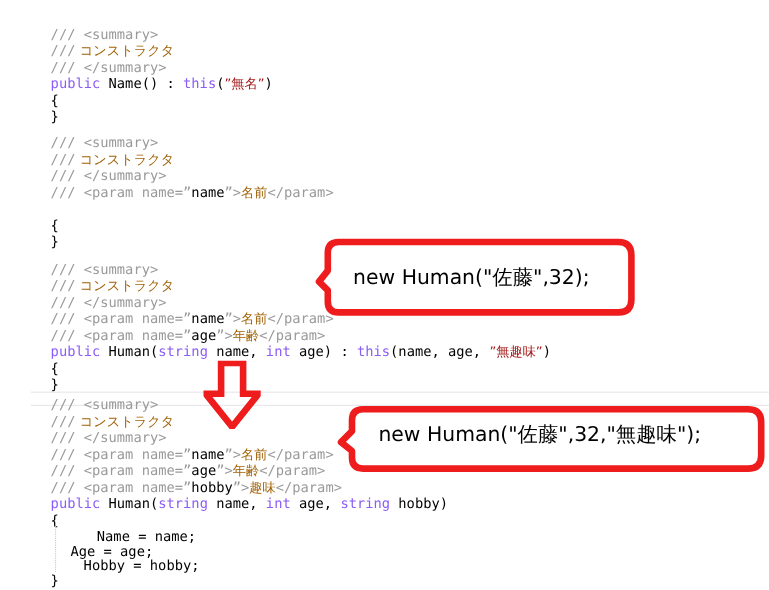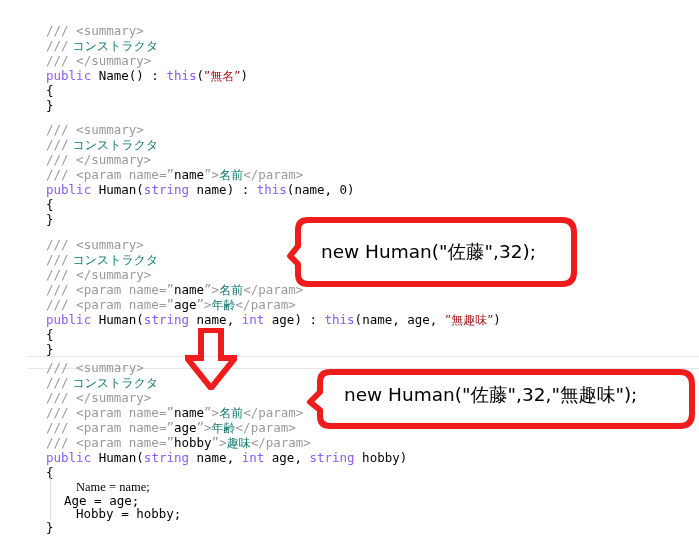--- a/index.html
+++ b/index.html
@@ -29,21 +29,21 @@
     position: absolute;
     left: 18px;
     height: 15px;
     line-height: 15px;
     font-family: "DejaVu Sans Mono", monospace;
     font-size: 12.5px;
     white-space: pre;
     color: #000000;
   }
   .tok-cmt      { color: #9a9a9a; }
-  .tok-jp       { color: #0f766e; font-family: "DejaVu Sans", sans-serif; font-size: 12px; }
+  .tok-jp       { color: #a16207; font-family: "DejaVu Sans", sans-serif; font-size: 12px; }
   .tok-kw       { color: #8b5cf6; }
   .tok-str-jp   { color: #a31515; font-family: "DejaVu Sans", sans-serif; font-size: 12px; text-align: right; }
   .tok-plain    { color: #000000; }
 
   
   .divider {
     position: absolute;
     left: 0;
     width: 699px;
     height: 1px;
@@ -110,21 +110,20 @@
     <div class="code-line" style="top:98px"><span class="tok-plain">}</span></div>
 
     <div class="code-line" style="top:122px"><span class="tok-cmt">///</span><span class="tok-cmt"> &lt;summary&gt;</span></div>
 
     <div class="code-line" style="top:137px"><span class="tok-cmt">///</span><span class="tok-jp"> コンストラクタ</span></div>
 
     <div class="code-line" style="top:152px"><span class="tok-cmt">///</span><span class="tok-cmt"> &lt;/summary&gt;</span></div>
 
     <div class="code-line" style="top:167px"><span class="tok-cmt">///</span><span class="tok-cmt"> &lt;param name=</span><span class="tok-cmt">”</span><span class="tok-plain">name</span><span class="tok-cmt">”</span><span class="tok-cmt">&gt;</span><span class="tok-jp">名前</span><span class="tok-cmt">&lt;/param&gt;</span></div>
 
-    <div class="code-line" style="top:182px"><span class="tok-kw">public</span><span class="tok-plain"> </span><span class="tok-plain">Human</span><span class="tok-plain">(</span><span class="tok-kw">string</span><span class="tok-plain"> name) : </span><span class="tok-kw">this</span><span class="tok-plain">(name, 0)</span></div>
 
     <div class="code-line" style="top:197px"><span class="tok-plain">{</span></div>
     <div class="code-line" style="top:212px"><span class="tok-plain">}</span></div>
 
     <div class="code-line" style="top:237px"><span class="tok-cmt">///</span><span class="tok-cmt"> &lt;summary&gt;</span></div>
 
     <div class="code-line" style="top:252px"><span class="tok-cmt">///</span><span class="tok-jp"> コンストラクタ</span></div>
 
     <div class="code-line" style="top:267px"><span class="tok-cmt">///</span><span class="tok-cmt"> &lt;/summary&gt;</span></div>
 
@@ -151,21 +150,21 @@
     <div class="code-line" style="top:420px"><span class="tok-cmt">///</span><span class="tok-cmt"> &lt;param name=</span><span class="tok-cmt">”</span><span class="tok-plain">age</span><span class="tok-cmt">”</span><span class="tok-cmt">&gt;</span><span class="tok-jp">年齢</span><span class="tok-cmt">&lt;/param&gt;</span></div>
 
     <div class="code-line" style="top:450px"><span class="tok-kw">public</span><span class="tok-plain"> </span><span class="tok-plain">Human</span><span class="tok-plain">(</span><span class="tok-kw">string</span><span class="tok-plain"> name, </span><span class="tok-kw">int</span><span class="tok-plain"> age, </span><span class="tok-kw">string</span><span class="tok-plain"> hobby)</span></div>
 
     <div class="code-line" style="top:435px"><span class="tok-cmt">///</span><span class="tok-cmt"> &lt;param name=</span><span class="tok-cmt">”</span><span class="tok-plain">hobby</span><span class="tok-cmt">”</span><span class="tok-cmt">&gt;</span><span class="tok-jp">趣味</span><span class="tok-cmt">&lt;/param&gt;</span></div>
 
     <div class="code-line" style="top:465px"><span class="tok-plain">{</span></div>
 
     <div class="indent-guide" style="left:22px; top:478px; height:42px;"></div>
 
-    <div class="code-line" style="top:480px; left:48px;font-family:Liberation Serif, serif;"><span class="tok-plain">Name = name;</span></div>
+    <div class="code-line" style="top:480px; left:60px;"><span class="tok-plain">Name = name;</span></div>
     <div class="code-line" style="top:493px; left:36px;"><span class="tok-plain">Age = age;</span></div>
     <div class="code-line" style="top:506px; left:48px;"><span class="tok-plain">Hobby = hobby;</span></div>
 
     <div class="code-line" style="top:520px"><span class="tok-plain">}</span></div>
 
   </div>
 
   <div id="down-arrow">
     <svg width="52" height="62" viewBox="0 0 52 62" xmlns="http://www.w3.org/2000/svg">
       <polygon points="16,2 36,2 36,30 50,30 26,60 2,30 16,30" fill="none" stroke="#ee1c1c" stroke-width="6" stroke-linejoin="miter"></polygon>

